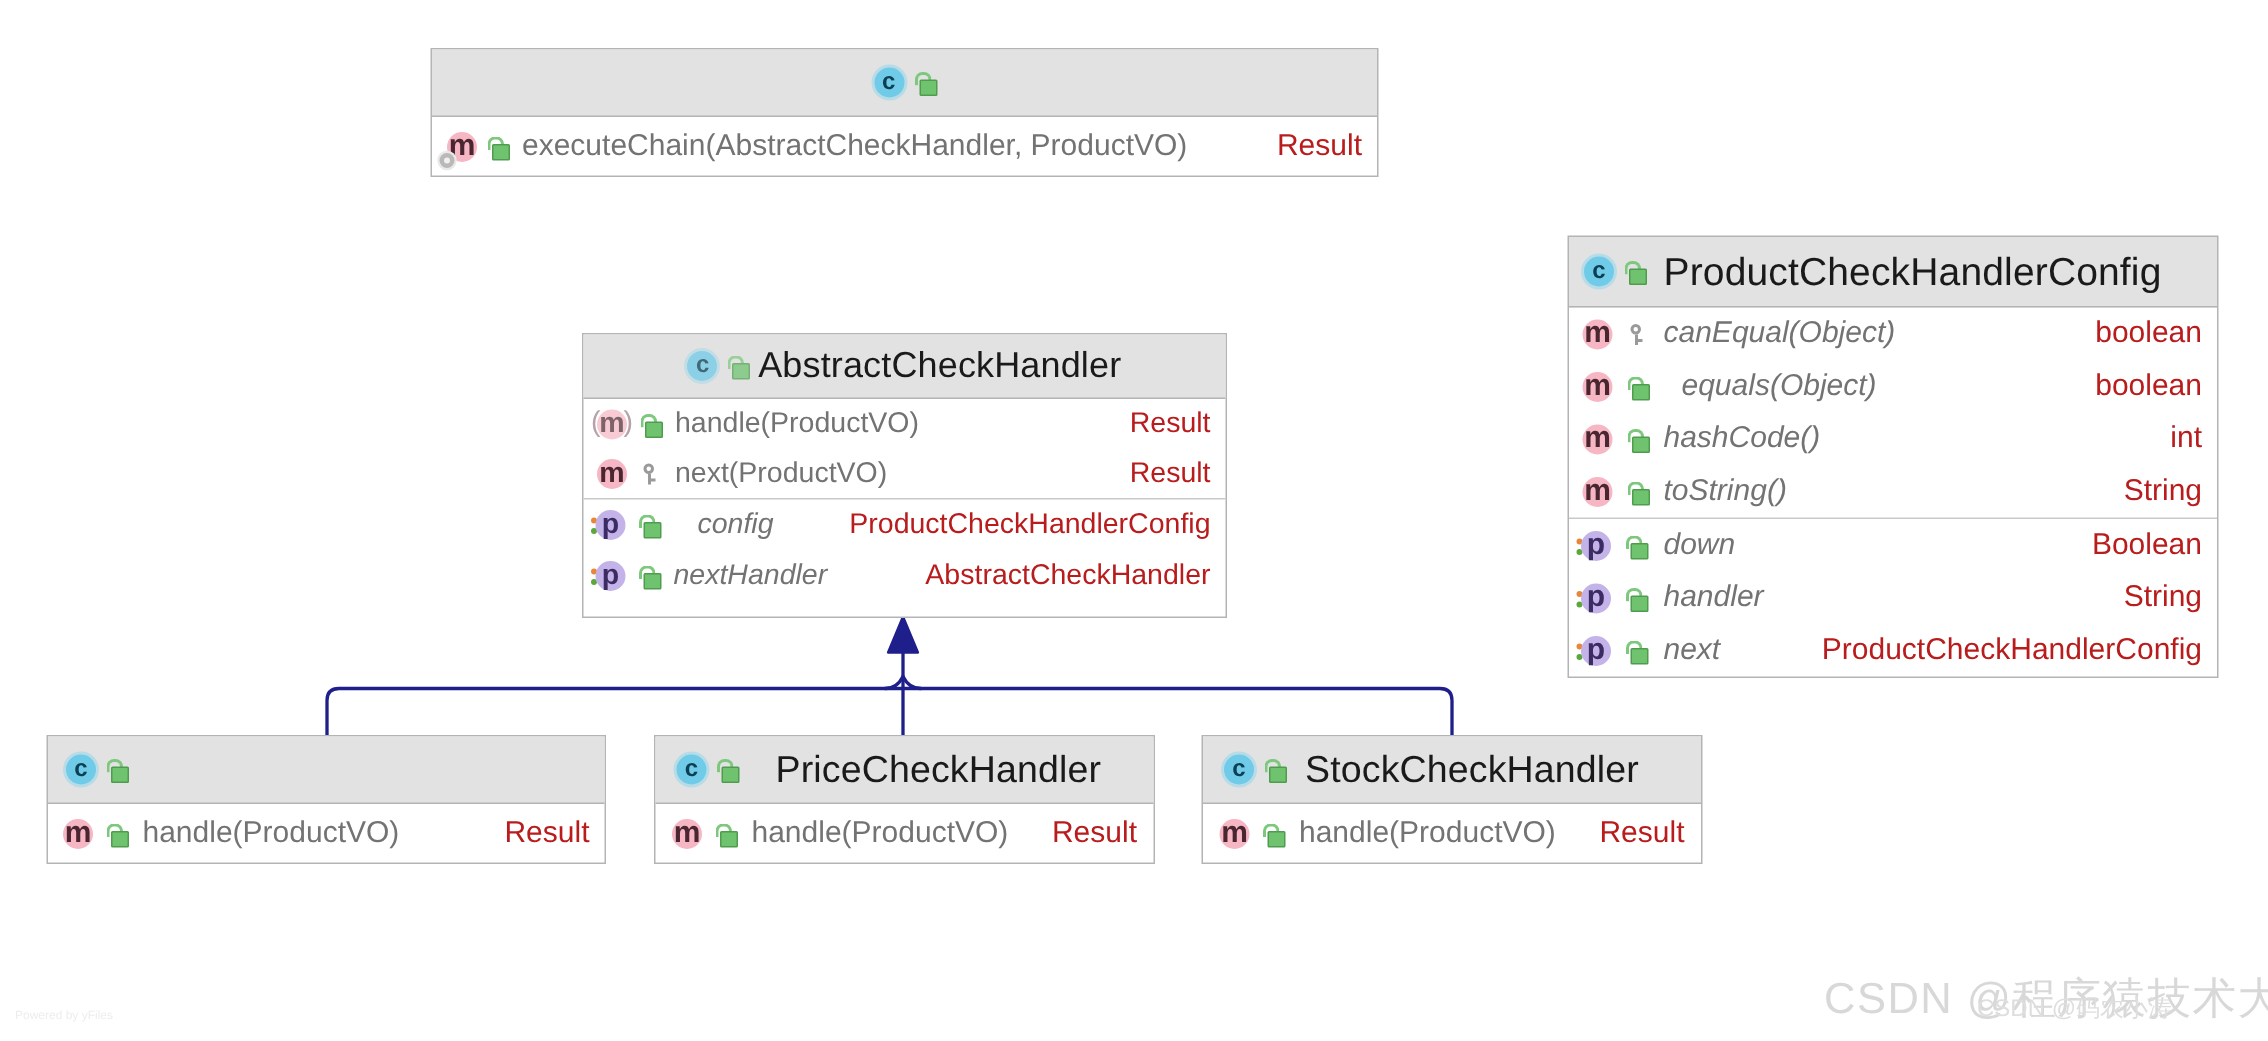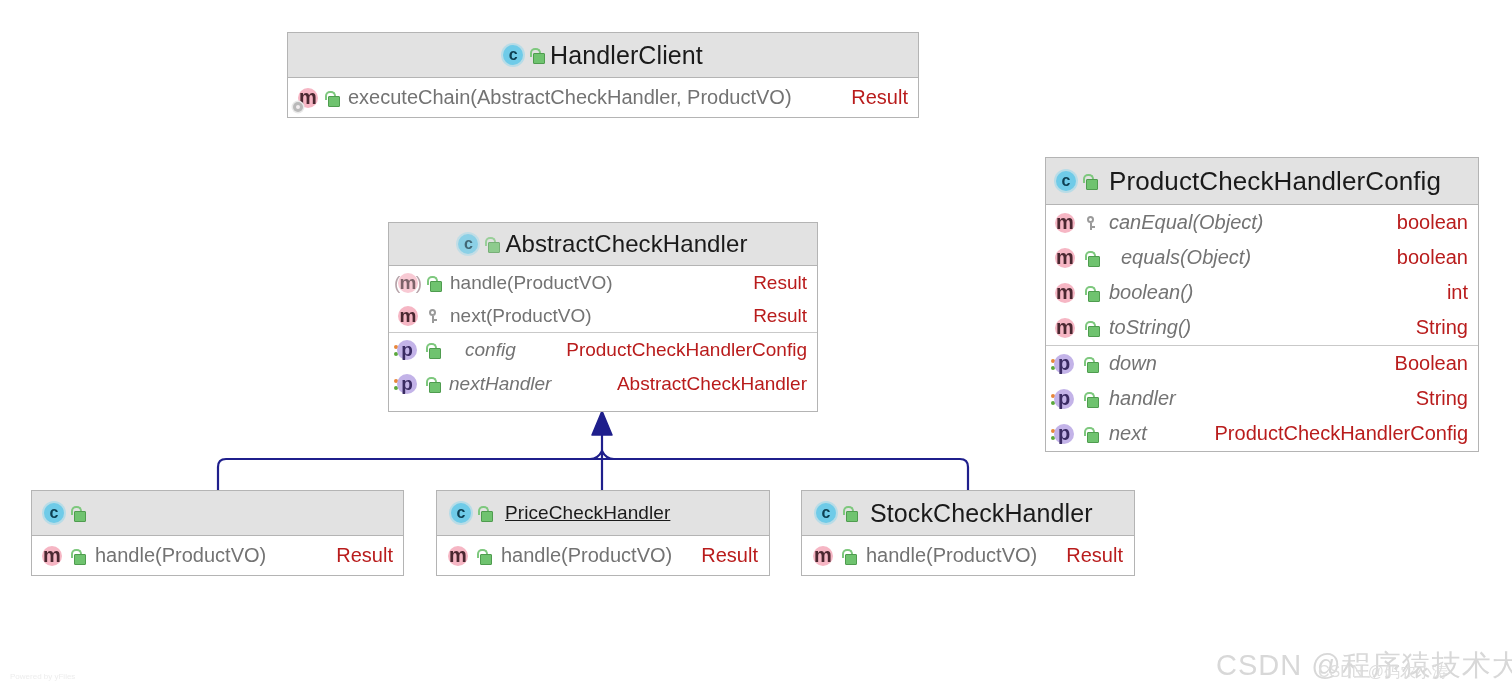--- a/index.html
+++ b/index.html
@@ -148,21 +148,20 @@
     <polygon points="602,411 592,435 612,435" fill="#1f1f8c" stroke="#1f1f8c" stroke-width="1.5" stroke-linejoin="round"></polygon>
   </svg>
 
   <div class="uml-node" style="left:287px;top:32px;width:632px;height:86px;">
     <div class="uml-header" style="height:45px;">
       <span class="ic ic-class">c</span>
       <span class="ic ic-lock">
         <span class="shackle"></span>
           <span class="body"></span>
       </span>
-      <span class="uml-title" style="font-size:25px;">HandlerClient</span>
     </div>
     <div class="uml-section">
       <div class="uml-row" style="height:39px;padding:0 10px 0 10px;font-size:20px;">
         <span class="row-icons">
           <span class="ic ic-method">m<span class="gear"></span></span>
           <span class="ic ic-lock" style="margin-left:6px;">
             <span class="shackle"></span>
               <span class="body"></span>
           </span>
         </span>
@@ -284,21 +283,21 @@
         <span class="row-type">boolean</span>
       </div>
       <div class="uml-row" style="height:35px;padding:0 10px 0 9px;font-size:20px;">
         <span class="row-icons">
           <span class="ic ic-method">m</span>
           <span class="ic ic-lock" style="margin-left:9px;">
             <span class="shackle"></span>
               <span class="body"></span>
           </span>
         </span>
-        <span class="row-name italic" style="margin-left:10px;">boolean()</span>
+        <span class="row-name italic" style="margin-left:10px;">hashCode()</span>
         <span class="row-spacer"></span>
         <span class="row-type">int</span>
       </div>
       <div class="uml-row" style="height:35px;padding:0 10px 0 9px;font-size:20px;">
         <span class="row-icons">
           <span class="ic ic-method">m</span>
           <span class="ic ic-lock" style="margin-left:9px;">
             <span class="shackle"></span>
               <span class="body"></span>
           </span>
@@ -385,21 +384,21 @@
     </div>
   </div>
 
   <div class="uml-node" style="left:436px;top:490px;width:334px;height:86px;">
     <div class="uml-header" style="height:45px;justify-content:flex-start;padding-left:14px;">
       <span class="ic ic-class">c</span>
       <span class="ic ic-lock">
         <span class="shackle"></span>
           <span class="body"></span>
       </span>
-      <span class="uml-title" style="font-size:19px;margin-left:7px;text-decoration:underline;">PriceCheckHandler</span>
+      <span class="uml-title" style="font-size:25px;margin-left:19px;">PriceCheckHandler</span>
     </div>
     <div class="uml-section">
       <div class="uml-row" style="height:39px;padding:0 11px 0 11px;font-size:20px;">
         <span class="row-icons">
           <span class="ic ic-method">m</span>
           <span class="ic ic-lock" style="margin-left:8px;">
             <span class="shackle"></span>
               <span class="body"></span>
           </span>
         </span>

